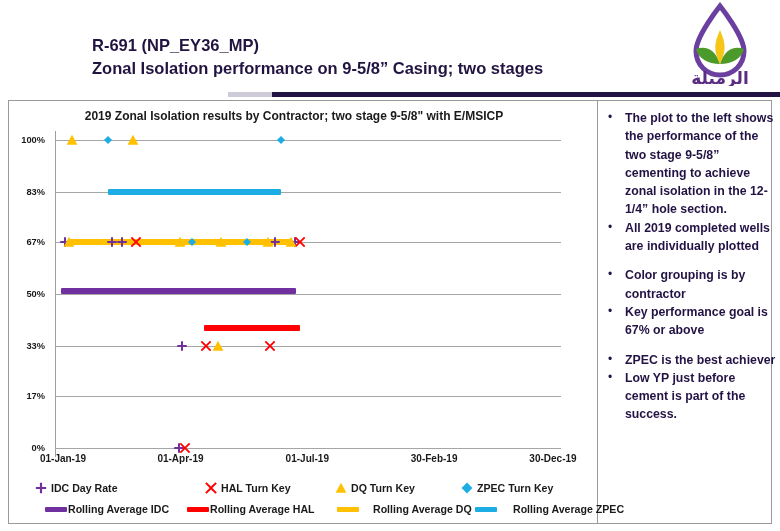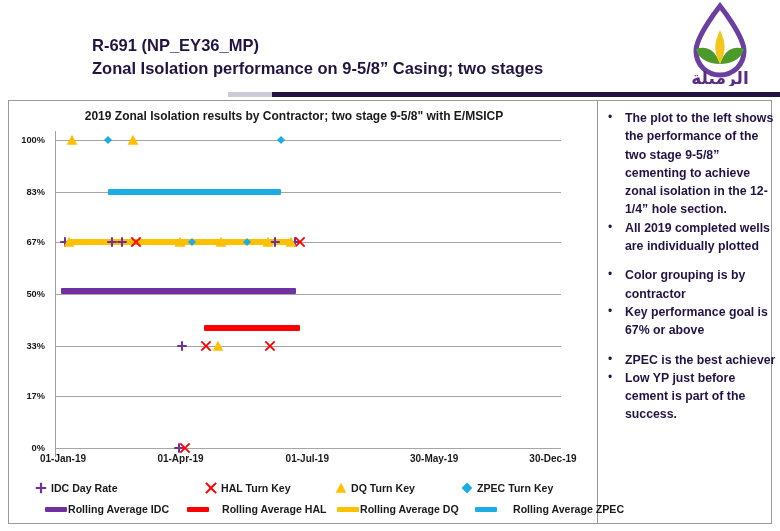--- a/index.html
+++ b/index.html
@@ -186,21 +186,21 @@
           <path d="M6 0.6 L11.4 6 L6 11.4 L0.6 6 Z" fill="#1CADE4"></path>
         </svg></div>
       <div class="marker" style="left: 192.364px; top: 101.64px;"><svg width="9" height="9" viewBox="0 0 12 12">
           <path d="M6 0.6 L11.4 6 L6 11.4 L0.6 6 Z" fill="#1CADE4"></path>
         </svg></div>
     </div>
   <div id="xtick-row">
       <div class="xtick-label" style="left: 54px;">01-Jan-19</div>
       <div class="xtick-label" style="left: 171.455px;">01-Apr-19</div>
       <div class="xtick-label" style="left: 298.303px;">01-Jul-19</div>
-      <div class="xtick-label" style="left: 425.152px;">30-May-19</div>
+      <div class="xtick-label" style="left: 425.152px;">30-Feb-19</div>
       <div class="xtick-label" style="left: 544px;">30-Dec-19</div>
     </div>
 <div class="ytick-label" style="top: 347px;">0%</div>
     <div class="ytick-label" style="top: 294.64px;">17%</div>
     <div class="ytick-label" style="top: 245.36px;">33%</div>
     <div class="ytick-label" style="top: 193px;">50%</div>
     <div class="ytick-label" style="top: 140.64px;">67%</div>
     <div class="ytick-label" style="top: 91.36px;">83%</div>
     <div class="ytick-label" style="top: 39px;">100%</div>
   </div>
@@ -232,25 +232,25 @@
         <span class="lg-txt">ZPEC Turn Key</span>
       </div>
     </div>
   <div class="lg-row" id="lg-row-lines" style="top:21px;">
       <div class="lg-item" style="left: 36px;">
         <span class="lg-swatch" style="background: rgb(112, 48, 160);"></span>
         <span class="lg-txt" style="margin-left: 1px;">Rolling Average IDC</span>
       </div>
       <div class="lg-item" style="left: 178px;">
         <span class="lg-swatch" style="background: rgb(255, 0, 0);"></span>
-        <span class="lg-txt" style="margin-left: 13px;">Rolling Average HAL</span>
+        <span class="lg-txt" style="margin-left: 1px;">Rolling Average HAL</span>
       </div>
       <div class="lg-item" style="left: 328px;">
         <span class="lg-swatch" style="background: rgb(255, 192, 0);"></span>
-        <span class="lg-txt" style="margin-left: 1px;">Rolling Average DQ</span>
+        <span class="lg-txt" style="margin-left: 1px; padding-left: 13px;">Rolling Average DQ</span>
       </div>
       <div class="lg-item" style="left: 466px;">
         <span class="lg-swatch" style="background: rgb(28, 173, 228);"></span>
         <span class="lg-txt" style="margin-left: 16px;">Rolling Average ZPEC</span>
       </div>
     </div>
 </div>
 
 <div id="notes">
     <div class="bullet"><span class="dot">•</span><span class="btxt">The plot to the left shows the performance of the two stage 9-5/8” cementing to achieve zonal isolation in the 12-1/4” hole section.</span></div>

